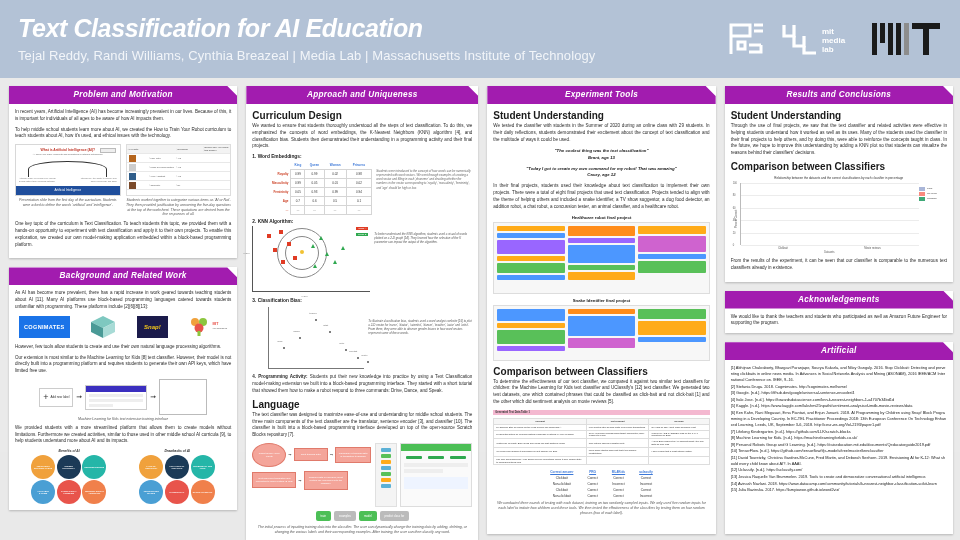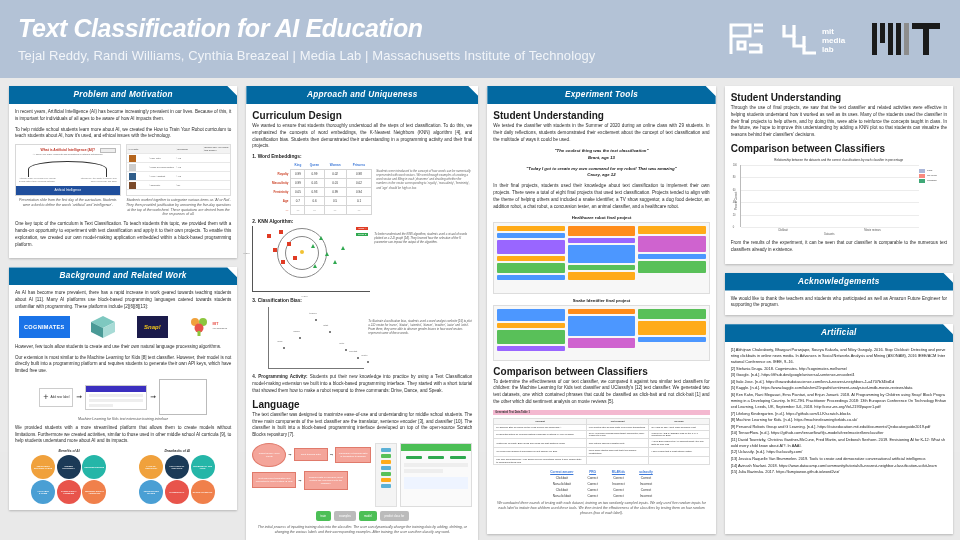--- a/index.html
+++ b/index.html
@@ -34,21 +34,21 @@
   
   .columns {
     display: flex; gap: 9px;
     padding: 8px 7px 6px 9px;
     height: 462px;
   }
   .col { width: 232px; display: flex; flex-direction: column; gap: 9px; }
 
   .panel { background: #ffffff; box-shadow: 0 1px 2px rgba(0,0,0,0.22); }
   .panel-head {
-    background: #0369a1; color: #fff;
+    background: #a21caf; color: #fff;
     font-size: 8.2px; font-weight: bold; font-style: italic;
     text-align: center; padding: 4px 0 5px 0; letter-spacing: 0.3px;
     -webkit-clip-path: polygon(0 0, calc(100% - 10px) 0, 100% 10px, 100% 100%, 0 100%);
     clip-path: polygon(0 0, calc(100% - 10px) 0, 100% 10px, 100% 100%, 0 100%);
   }
   .panel-body { padding: 5px 6px 6px 6px; }
 
   h3.sec { font-size: 10px; font-weight: bold; color: #1a1a1a; margin: 1px 0 2px 0; }
   h4.sub { font-size: 6.2px; font-weight: bold; color: #1a1a1a; margin: 4px 0 2px 0; }
   p.body {
@@ -679,20 +679,21 @@
           </tbody>
             </table>
           <div class="cap">We conducted three rounds of testing with each dataset, training on two randomly sampled inputs. We only used five random inputs for each label to imitate how children used these tools. We then tested the effectiveness of the classifiers by testing them on four random phrases (two of each label).</div>
         </div>
       </div>
     </div>
 
     <div class="col">
 
       <div class="panel">
+        <div class="panel-head">Results and Conclusions</div>
         <div class="panel-body">
           <h3 class="sec">Student Understanding</h3>
           <p class="body">Through the use of final projects, we saw that the text classifier and related activities were effective in helping students understand how it worked as well as its uses. Many of the students used the classifier in their final projects to help others, and by doing this, were able to reinforce the concepts taught in class. In the future, we hope to improve this understanding by adding a KNN plot so that students can visualize the reasons behind their classifiers' decisions.</p>
 
           <h3 class="sec" style="margin-top:4px">Comparison between Classifiers</h3>
 
           <div class="chart-wrap">
             <div class="chart-title">Relationship between the datasets and the correct classifications by each classifier in percentage</div>
             <div class="chart-area">
               <div class="chart-ylab">Percent Correct</div>

